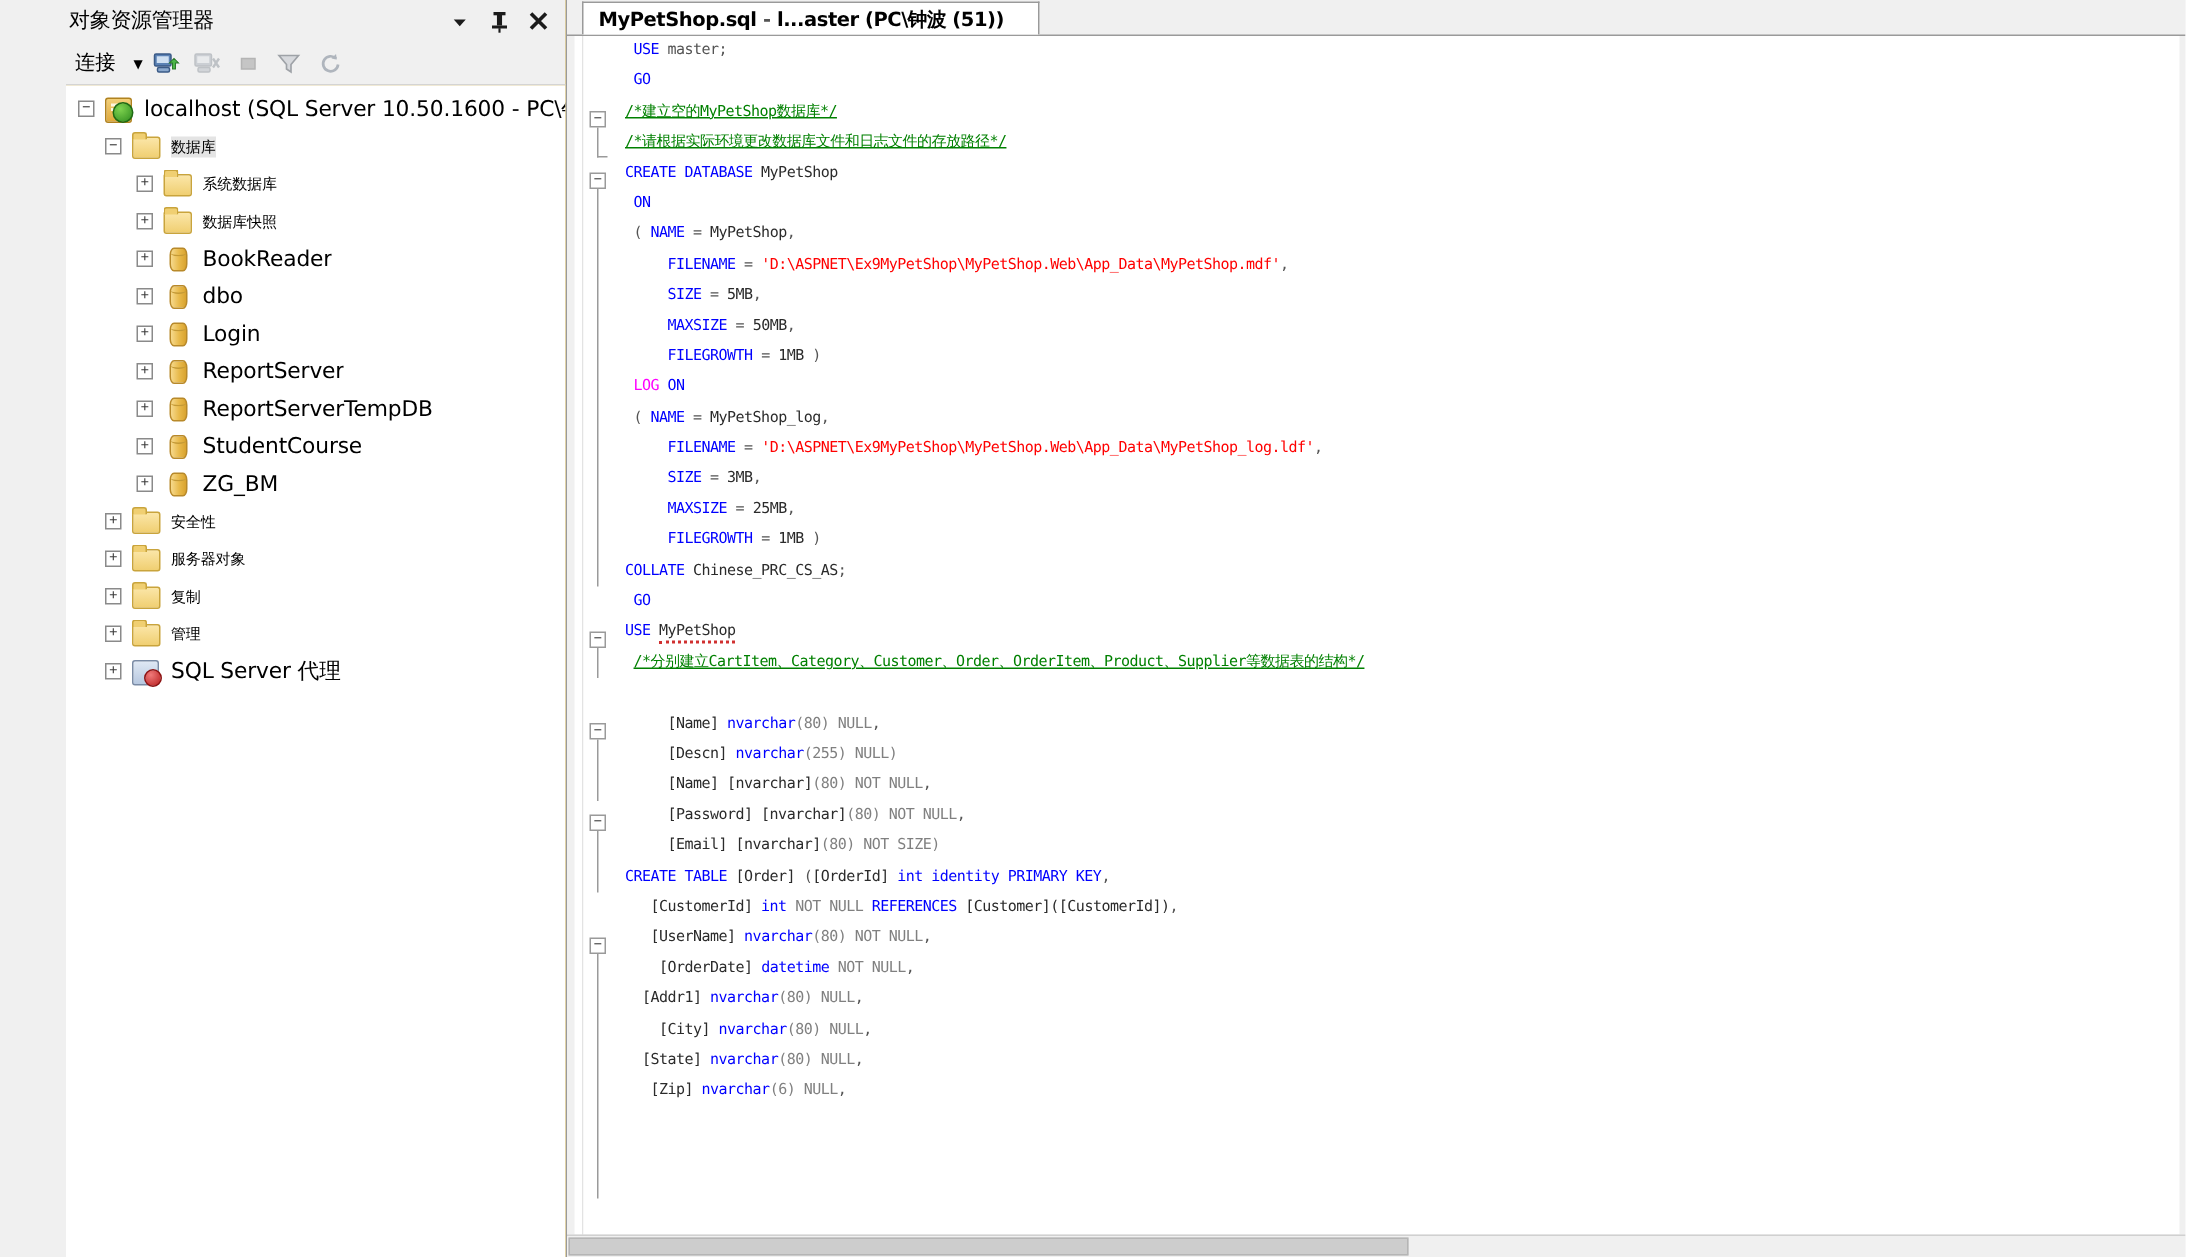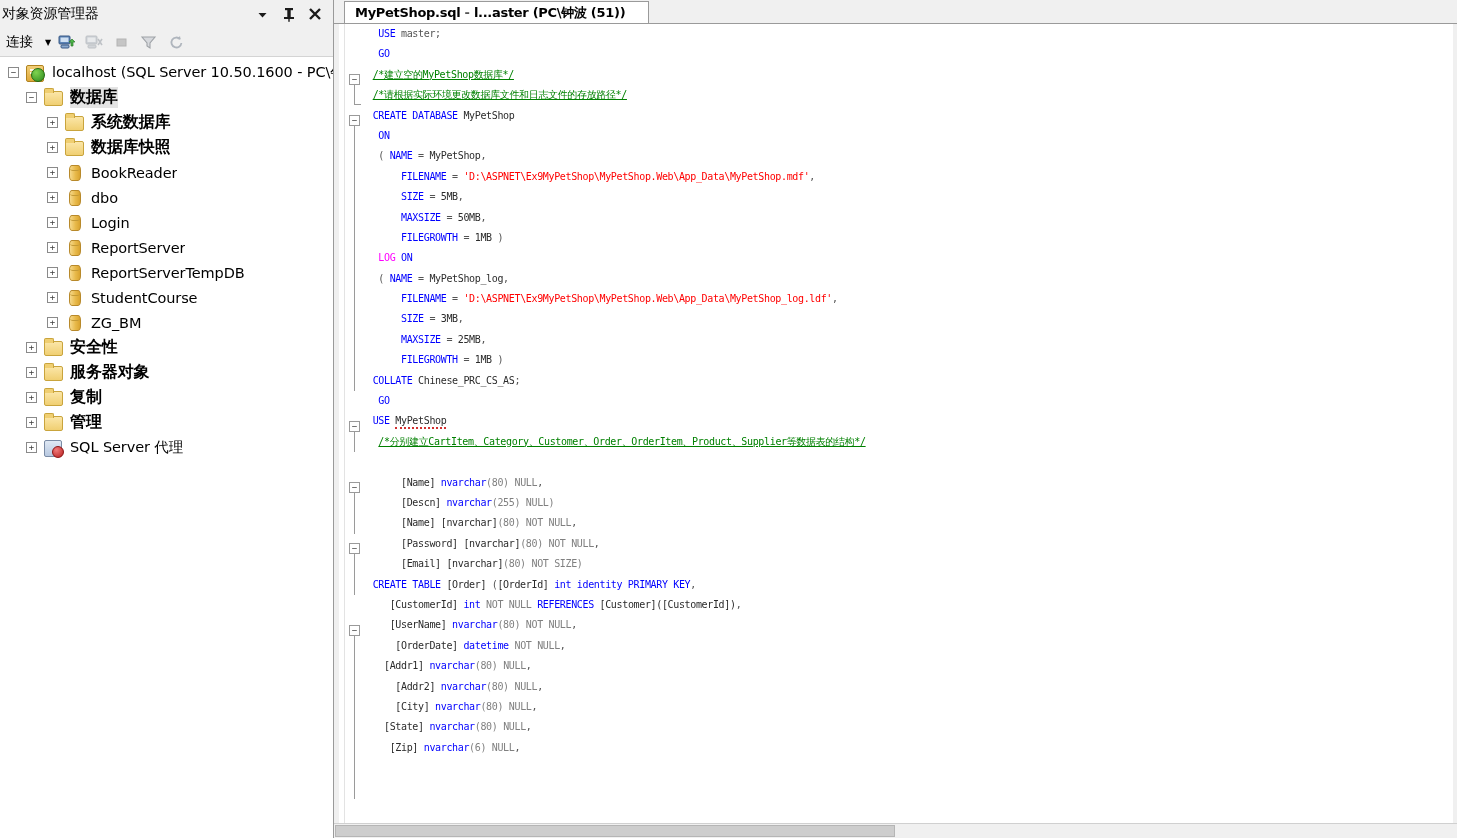--- a/index.html
+++ b/index.html
@@ -1,21 +1,21 @@
 <!DOCTYPE html>
 <html><head>
 <meta charset="utf-8">
 <style>
   html,body{margin:0;padding:0;background:#fff;}
   body{width:1457px;height:838px;overflow:hidden;font-family:"Liberation Sans",sans-serif;}
   .app{position:relative;width:1457px;height:838px;display:flex;background:#f0f0f0;}
 
   
   .explorer{width:334px;height:838px;background:#eab308;display:flex;flex-direction:column;
-            border-right:1px solid #9a9a9a;box-sizing:border-box;position:relative;}
+            border-right:1px solid #9a9a9a;box-sizing:border-box;position:relative;margin-left:44px;}
   .exp-header{height:28px;display:flex;align-items:center;background:#f0f0f0;
               padding:0 4px 0 2px;box-sizing:border-box;}
   .exp-title{font-size:14px;color:#000;font-weight:400;white-space:nowrap;flex:1;
              font-family:"DejaVu Sans",sans-serif;letter-spacing:-.2px;}
   .hdr-btns{display:flex;align-items:center;gap:9px;padding-right:6px;}
   .hdr-btn{width:17px;height:17px;display:flex;align-items:center;justify-content:center;
            cursor:pointer;color:#1b1b1b;}
   .exp-toolbar{height:29px;display:flex;align-items:center;gap:6px;background:#f0f0f0;
                padding-left:6px;box-sizing:border-box;border-bottom:1px solid #d4d4d4;}
   .tb-connect{font-size:13.5px;color:#000;display:flex;align-items:center;gap:12px;cursor:pointer;
@@ -26,21 +26,21 @@
   .tree{flex:1;overflow:hidden;background:#fff;padding-top:3px;position:relative;}
   .node{display:flex;align-items:center;height:25px;white-space:nowrap;cursor:default;}
   .exp-box{width:11px;height:11px;border:1px solid #8a8a8a;background:#fff;
            display:flex;align-items:center;justify-content:center;font-size:9px;line-height:1;
            color:#3d3d3d;flex:0 0 auto;cursor:pointer;font-family:"DejaVu Sans Mono",monospace;
            box-sizing:border-box;}
   .n-ico{width:20px;height:18px;flex:0 0 auto;margin-left:7px;margin-right:6px;position:relative;}
   .n-label{font-size:14.5px;color:#000;font-family:"DejaVu Sans",sans-serif;letter-spacing:-.1px;
            overflow:hidden;}
   .n-label.sel{background:#e4e4e4;}
-  .n-label.cn{font-weight:700;font-size:16px;}
+  .n-label.cn{font-weight:400;font-size:10px;}
 
   
   .ico-folder{width:19px;height:15px;background:linear-gradient(#fbe6a8,#f0cf72);
               border:1px solid #c9a43c;border-radius:1px 2px 2px 2px;box-sizing:border-box;
               margin-top:2px;position:relative;}
   .ico-folder:before{content:"";position:absolute;left:-1px;top:-4px;width:8px;height:4px;
               background:#f0cf72;border:1px solid #c9a43c;border-bottom:none;border-radius:2px 2px 0 0;}
   
   .ico-db{width:12px;height:16px;background:linear-gradient(90deg,#f6d98c,#e8b94a 55%,#d9a32f);
           border:1px solid #b8892a;border-radius:3px/5px;box-sizing:border-box;margin:1px auto 0;position:relative;}
@@ -343,21 +343,20 @@
           <div class="ln"><span class="pl">      </span><span class="id">[Name]</span><span class="pl"> </span><span class="kw">nvarchar</span><span class="gray">(80) </span><span class="gray">NULL</span><span class="pl">,</span></div>
           <div class="ln"><span class="pl">      </span><span class="id">[Descn]</span><span class="pl"> </span><span class="kw">nvarchar</span><span class="gray">(255) </span><span class="gray">NULL)</span></div>
           <div class="ln"><span class="pl">      </span><span class="id">[Name] [nvarchar]</span><span class="gray">(80) </span><span class="gray">NOT NULL</span><span class="pl">,</span></div>
           <div class="ln"><span class="pl">      </span><span class="id">[Password] [nvarchar]</span><span class="gray">(80) </span><span class="gray">NOT NULL</span><span class="pl">,</span></div>
           <div class="ln"><span class="pl">      </span><span class="id">[Email] [nvarchar]</span><span class="gray">(80) </span><span class="gray">NOT SIZE)</span></div>
           <div class="ln"><span class="pl"> </span><span class="kw">CREATE TABLE</span><span class="pl"> </span><span class="id">[Order]</span><span class="pl"> (</span><span class="id">[OrderId]</span><span class="pl"> </span><span class="kw">int identity PRIMARY KEY</span><span class="pl">,</span></div>
           <div class="ln"><span class="pl">    </span><span class="id">[CustomerId]</span><span class="pl"> </span><span class="kw">int</span><span class="gray"> NOT NULL </span><span class="kw">REFERENCES</span><span class="pl"> </span><span class="id">[Customer]([CustomerId])</span><span class="pl">,</span></div>
           <div class="ln"><span class="pl">    </span><span class="id">[UserName]</span><span class="pl"> </span><span class="kw">nvarchar</span><span class="gray">(80) </span><span class="gray">NOT NULL</span><span class="pl">,</span></div>
           <div class="ln"><span class="pl">     </span><span class="id">[OrderDate]</span><span class="pl"> </span><span class="kw">datetime</span><span class="gray"> NOT NULL</span><span class="pl">,</span></div>
           <div class="ln"><span class="pl">   </span><span class="id">[Addr1]</span><span class="pl"> </span><span class="kw">nvarchar</span><span class="gray">(80) </span><span class="gray">NULL</span><span class="pl">,</span></div>
-          <div class="ln"><span class="pl">     </span><span class="id">[Addr2]</span><span class="pl"> </span><span class="kw">nvarchar</span><span class="gray">(80) </span><span class="gray">NULL</span><span class="pl">,</span></div>
           <div class="ln"><span class="pl">     </span><span class="id">[City]</span><span class="pl"> </span><span class="kw">nvarchar</span><span class="gray">(80) </span><span class="gray">NULL</span><span class="pl">,</span></div>
           <div class="ln"><span class="pl">   </span><span class="id">[State]</span><span class="pl"> </span><span class="kw">nvarchar</span><span class="gray">(80) </span><span class="gray">NULL</span><span class="pl">,</span></div>
           <div class="ln"><span class="pl">    </span><span class="id">[Zip]</span><span class="pl"> </span><span class="kw">nvarchar</span><span class="gray">(6) </span><span class="gray">NULL</span><span class="pl">,</span></div>
         </div>
       <div class="vgrip"></div>
     </div>
 
     <div class="hscroll">
       <div class="hscroll-thumb" style="width:560px;"></div>
     </div>

